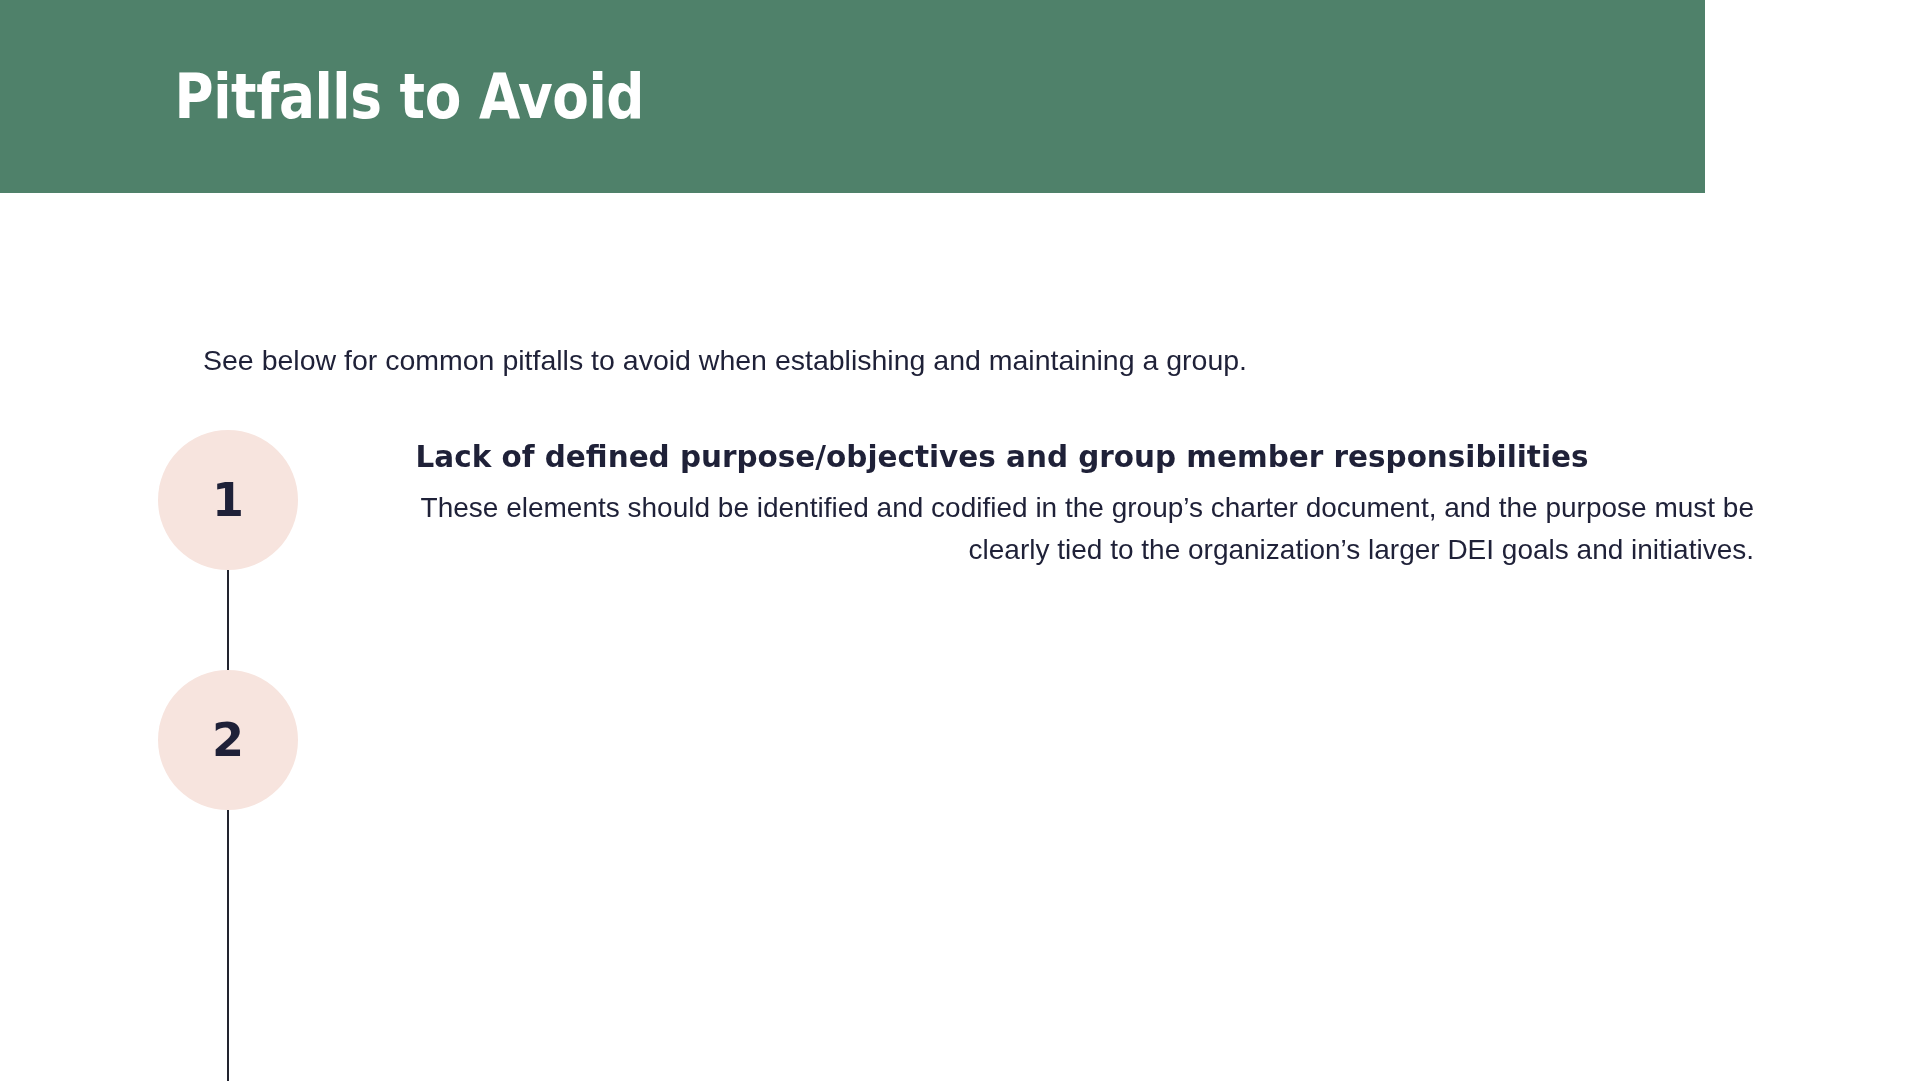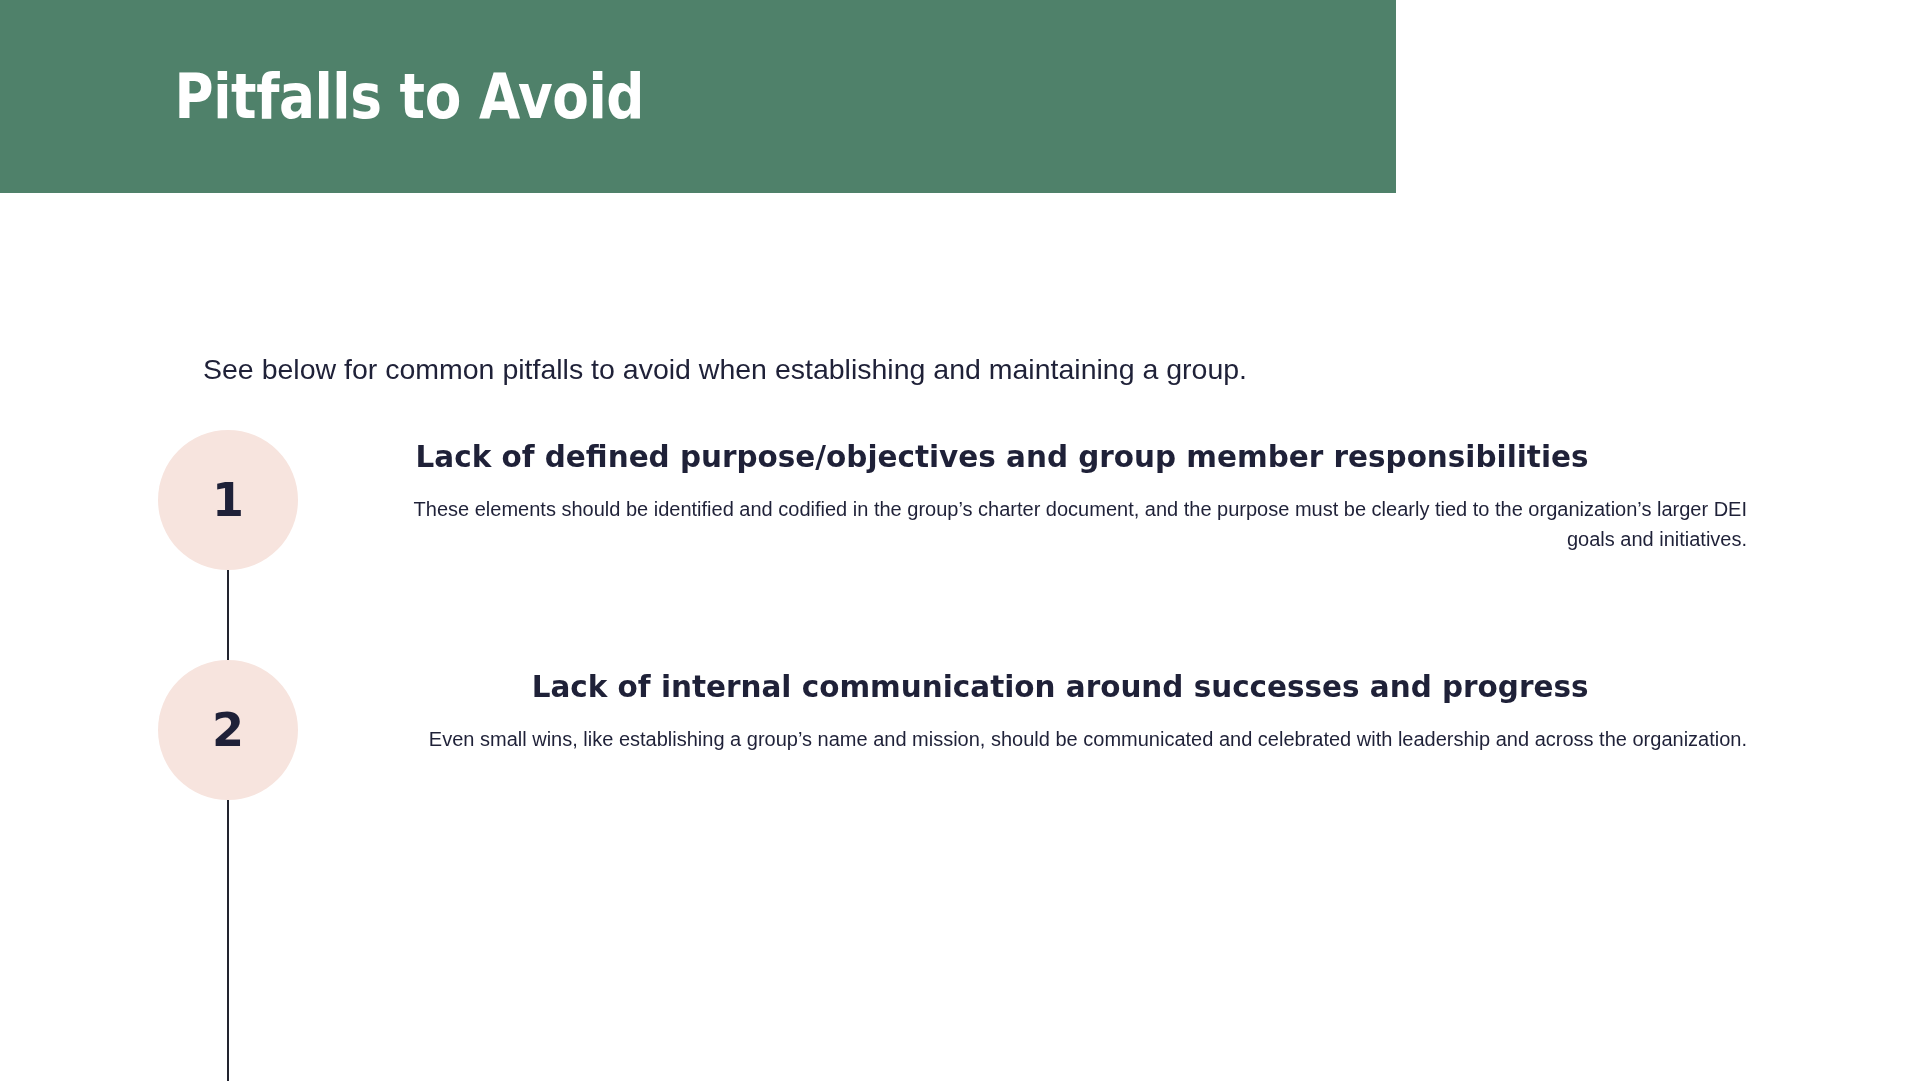--- a/index.html
+++ b/index.html
@@ -14,21 +14,21 @@
     font-family: "Liberation Sans", sans-serif;
     color: #1f2138;
     position: relative;
   }
 
   
   .header-banner {
     position: absolute;
     left: 0;
     top: 0;
-    width: 1396px;
+    width: 1705px;
     height: 193px;
     background: #4f816a;
     display: flex;
     align-items: center;
   }
   .header-title {
     margin: 0;
     padding-left: 203px;
     color: #ffffff;
     font-family: "DejaVu Sans", sans-serif;
@@ -38,21 +38,21 @@
     letter-spacing: -0.5px;
     transform: scaleX(0.86);
     transform-origin: left center;
     white-space: nowrap;
   }
 
   
   .intro {
     position: absolute;
     left: 203px;
-    top: 320px;
+    top: 311px;
     width: 1560px;
     font-size: 28.5px;
     line-height: 1.45;
     color: #1f2138;
     font-weight: 400;
   }
 
   
   .timeline {
     position: absolute;
@@ -114,22 +114,22 @@
     font-size: 31px;
     font-weight: 700;
     line-height: 1.42;
     color: #1f2138;
     max-width: 1290px;
     font-family: "DejaVu Sans", sans-serif;
     transform: scaleX(0.95);
     transform-origin: left top;
   }
   .item-text {
-    margin: 16px;
-    font-size: 20px;
+    margin: 9px;
+    font-size: 28px;
     font-weight: 400;
     line-height: 1.5;
     color: #1f2138;
     max-width: 1420px;
   }
 </style>
 </head>
 <body>
 
 <div class="header-banner">
@@ -148,18 +148,14 @@
     <div class="item-body">
       <h2 class="item-heading">Lack of defined purpose/objectives and group member responsibilities</h2>
       <p class="item-text">These elements should be identified and codified in the group’s charter document, and the purpose must be clearly tied to the organization’s larger DEI goals and initiatives.</p>
     </div>
   </div>
 
   <div class="timeline-item">
     <div class="marker-col">
       <div class="marker">2</div>
     </div>
-    <div class="item-body">
-      <h2 class="item-heading">Lack of internal communication around successes and progress</h2>
-      <p class="item-text">Even small wins, like establishing a group’s name and mission, should be communicated and celebrated with leadership and across the organization.</p>
-    </div>
   </div>
 </div>
 
 </body></html>

